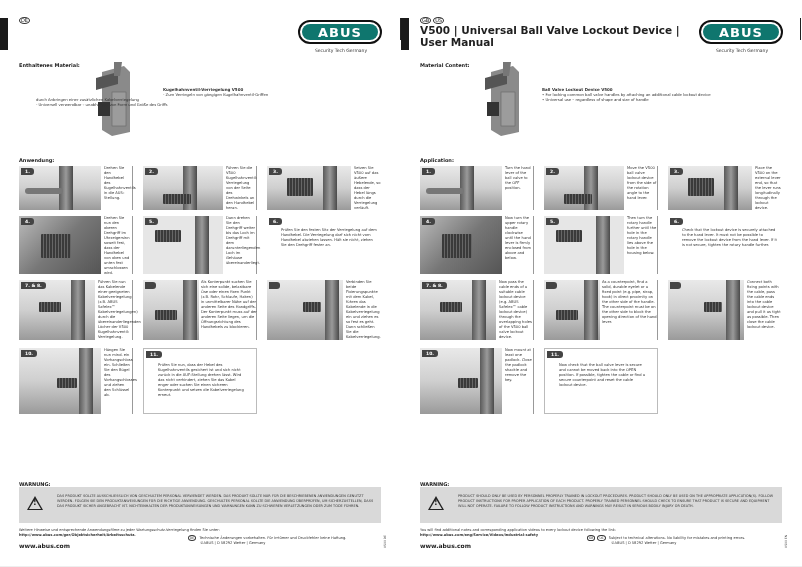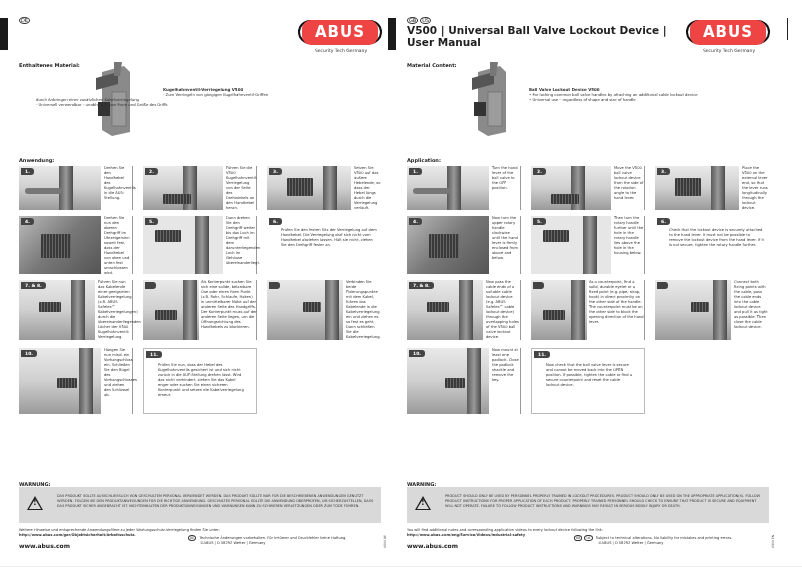--- a/index.html
+++ b/index.html
@@ -1,26 +1,26 @@
 <!DOCTYPE html>
 <html><head>
 <meta charset="utf-8">
 <style>
   * { box-sizing: border-box; margin: 0; padding: 0; }
   html, body { width: 802px; height: 567px; background: #fff; overflow: hidden; }
   body { font-family: "DejaVu Sans", sans-serif; color: #222; position: relative; }
   .page { position: absolute; top: 0; width: 401px; height: 567px; background: #fff; }
   .page.de { left: 0; }
-  .page.en { left: 388px; }
+  .page.en { left: 401px; }
   .sidetab { position: absolute; left: 0; top: 18px; width: 8px; height: 32px; background: #1a1a1a; }
   .flags { position: absolute; left: 19px; top: 17px; font-size: 5px; display: flex; gap: 2px; }
   .flag { border: 0.6px solid #333; border-radius: 50%; padding: 0 1px; line-height: 5px; }
   .title { position: absolute; left: 19px; top: 24px; font-size: 10.5px; font-weight: bold; line-height: 12px; width: 270px; color: #1f1f1f; }
   .logo { position: absolute; left: 298px; top: 20px; width: 84px; height: 24px; border: 2.5px solid #111; border-radius: 12px; display: flex; align-items: center; justify-content: center; }
-  .logo-inner { background: #ef4444; color: #fff; font-weight: bold; font-size: 15px; letter-spacing: 1px; border-radius: 9px; width: 76px; height: 25px; display: flex; align-items: center; justify-content: center; }
+  .logo-inner { background: #0f766e; color: #fff; font-weight: bold; font-size: 13px; letter-spacing: 1px; border-radius: 9px; width: 76px; height: 16px; display: flex; align-items: center; justify-content: center; }
   .tagline { position: absolute; left: 304px; top: 48px; font-size: 4.5px; color: #333; width: 74px; text-align: center; }
   .vline { position: absolute; left: 400px; top: 18px; width: 1px; height: 22px; background: #222; }
   .section-label { position: absolute; left: 19px; font-size: 5px; font-weight: bold; color: #222; }
   .product-img { position: absolute; left: 88px; top: 62px; width: 50px; height: 74px; }
   .product-desc { position: absolute; font-size: 3.8px; line-height: 5px; color: #333; }
   .product-desc b { font-size: 4px; }
   .steps { position: absolute; left: 19px; top: 166px; width: 362px; }
   .step { position: absolute; border-right: 0.6px solid #999; }
   .step .badge { position: absolute; left: 2px; top: 2px; background: #444; color: #fff; font-size: 4.5px; font-weight: bold; padding: 0 4px; height: 7px; line-height: 7px; border-radius: 0 3px 3px 0; z-index: 2; }
   .step .photo { position: absolute; left: 0; top: 0; background: linear-gradient(180deg,#e9e9e9 0%,#cfcfcf 50%,#9a9a9a 100%); overflow: hidden; }

